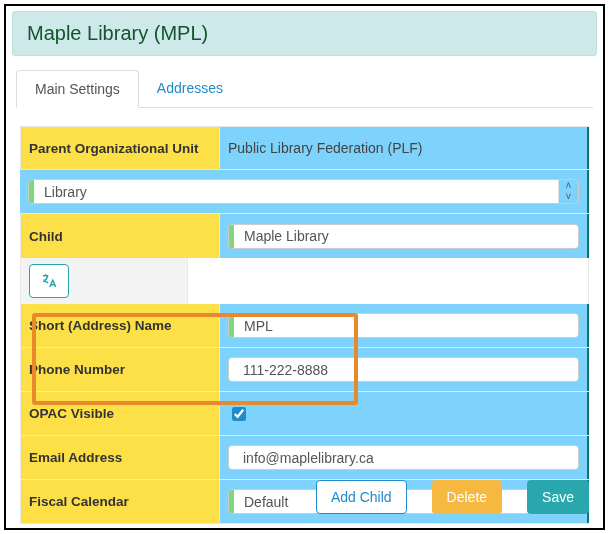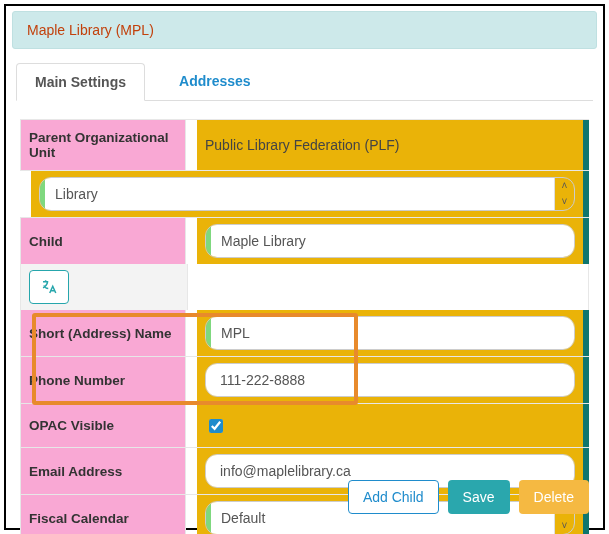--- a/index.html
+++ b/index.html
@@ -14,32 +14,31 @@
   .frame {
     width: 601px;
     height: 526px;
     border: 2px solid #000;
     position: relative;
     background: #fff;
   }
   .header-bar {
     background: #cde9ea;
     padding: 10px 14px;
-    font-size: 14px;
-    color: #c2410c;
+    font-size: 20px;
+    color: #14532d;
     border: 1px solid #bfe0e1;
     margin: 5px 6px 0 6px;
     border-radius: 3px;
   }
   .tabs {
     display: flex;
     margin: 14px 10px 0 10px;
     border-bottom: 1px solid #ddd;
-    gap: 16px;
-    font-weight: bold;
+    gap: 0;
   }
   .tab {
     padding: 10px 18px;
     cursor: pointer;
     font-size: 14px;
   }
   .tab.active {
     border: 1px solid #ddd;
     border-bottom: 1px solid #fff;
     border-radius: 4px 4px 0 0;
@@ -54,48 +53,47 @@
     padding: 18px 14px 0 14px;
   }
   .row {
     display: flex;
     align-items: stretch;
     border-bottom: 1px solid #e7e7e7;
     min-height: 44px;
   }
   .row:first-child { border-top: 1px solid #e7e7e7; }
   .label-cell {
-    width: 166px;
+    width: 200px;
     padding: 10px 8px;
     font-weight: 600;
     color: #333;
-    background: #f9a8d4;
+    background: #fde047;
     font-size: 13.5px;
     display: flex;
     align-items: center;
     border-right: 1px solid #e7e7e7;
     border-left: 1px solid #e7e7e7;
   }
   .value-cell {
     flex: 1;
     padding: 6px 8px;
     display: flex;
     align-items: center;
-    background: #eab308;
-    border-right: 6px solid #0f766e;
-    margin-left: 11px;
+    background: #7dd3fc;
+    border-right: 2px solid #0f766e;
   }
   .static-text { color: #444; font-size: 14px; }
   .input-wrap {
     display: flex;
     width: 100%;
     border: 1px solid #ccc;
-    border-radius: 12px;
+    border-radius: 4px;
     overflow: hidden;
-    height: 34px;
+    height: 25px;
     align-items: stretch;
   }
   .green-bar {
     width: 5px;
     background: #7FD87F;
     flex-shrink: 0;
   }
   .text-input, .select-input {
     border: none;
     outline: none;
@@ -157,21 +155,21 @@
     position: absolute;
     border: 4px solid #e88a2c;
     pointer-events: none;
     border-radius: 3px;
   }
   .footer {
     position: absolute;
     right: 14px;
     bottom: 14px;
     display: flex;
-    gap: 9px;
+    gap: 25px;
   }
   .btn {
     padding: 8px 14px;
     border-radius: 4px;
     font-size: 14px;
     cursor: pointer;
     border: 1px solid transparent;
   }
   .btn-outline {
     background: #fff;
@@ -292,17 +290,17 @@
         </div>
       </div>
     </div>
 
   </div>
 
   <div class="highlight-box" style="left:26px; top:307px; width:326px; height:92px;"></div>
 
   <div class="footer">
     <button class="btn btn-outline">Add Child</button>
+    <button class="btn btn-warn">Delete</button>
     <button class="btn btn-primary">Save</button>
-    <button class="btn btn-warn">Delete</button>
   </div>
 
 </div>
 
 </body></html>

